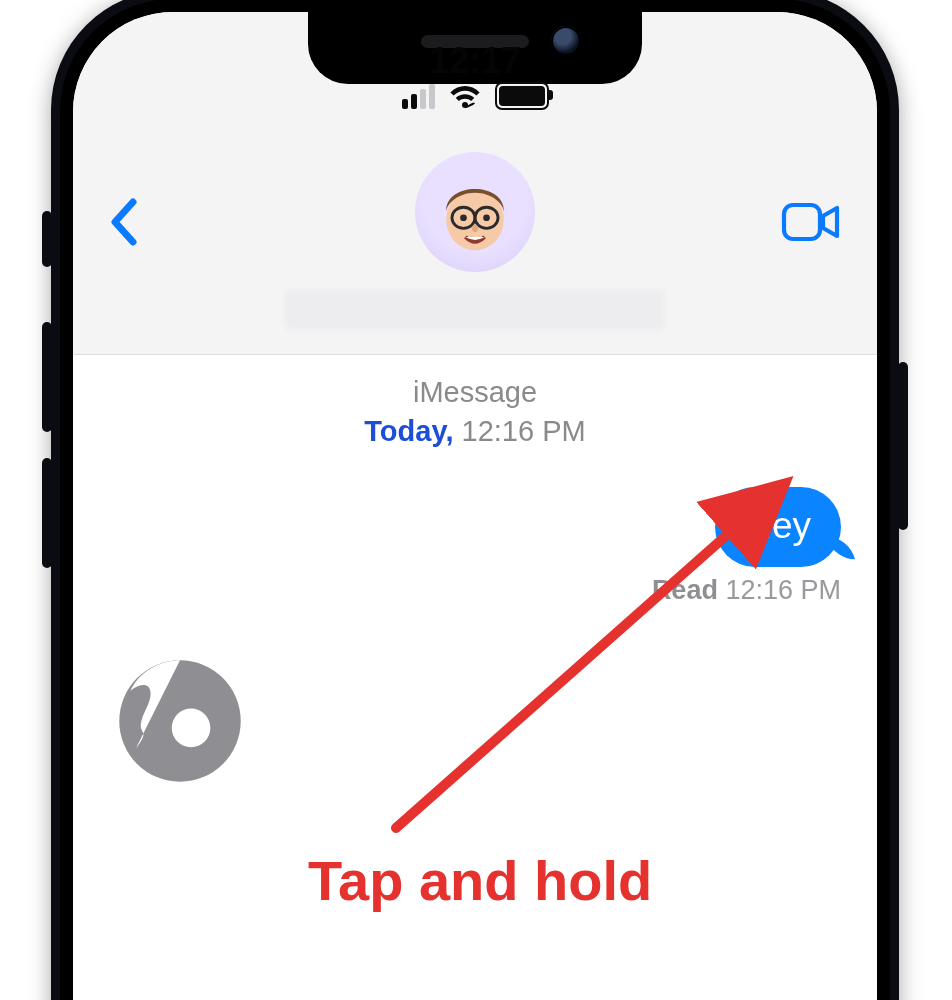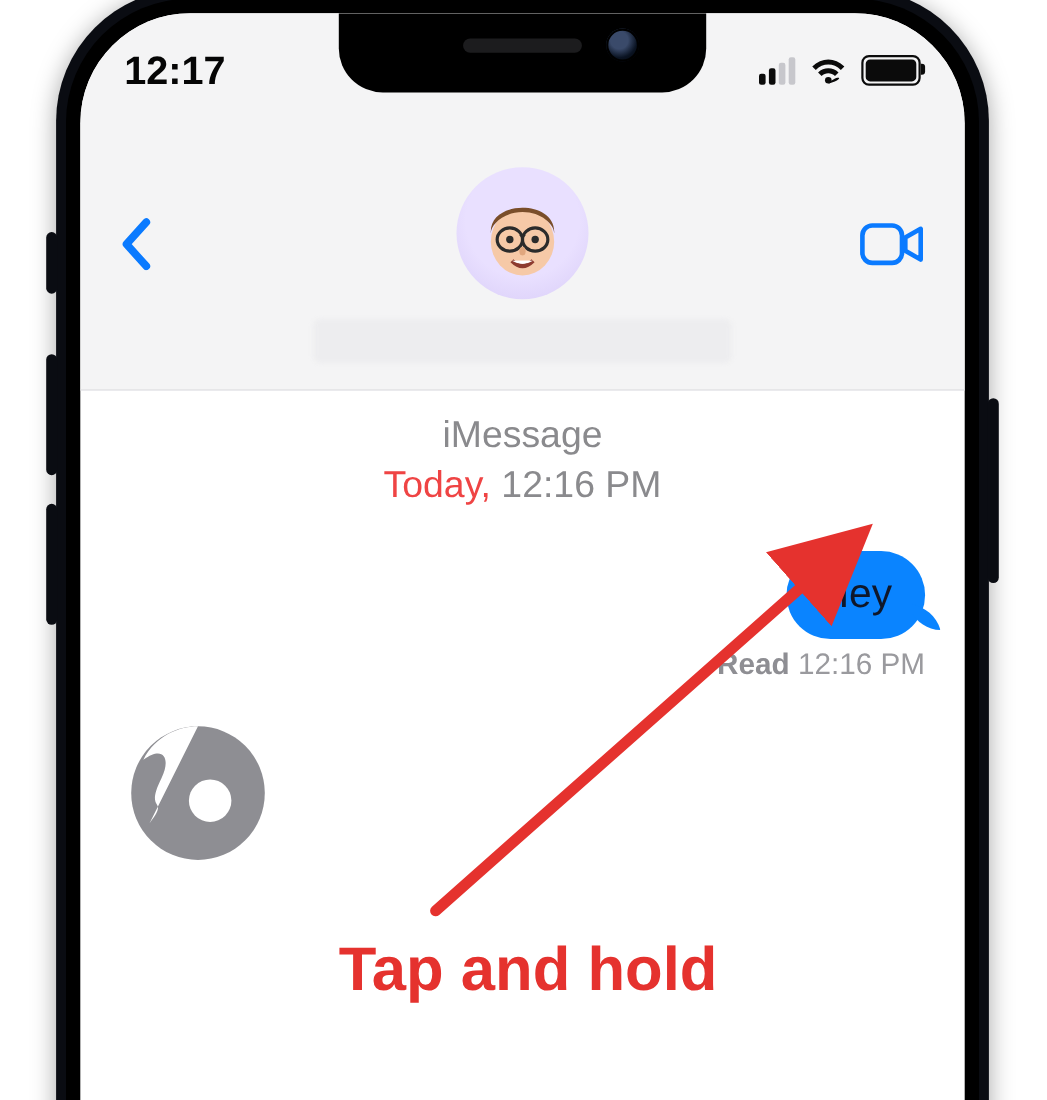--- a/index.html
+++ b/index.html
@@ -73,21 +73,21 @@
     width:30px;height:30px;border-radius:50%;
     background:radial-gradient(circle at 40% 35%, #3a4a6a 0 30%, #0a1322 60%, #000 100%);
     box-shadow:inset 0 0 0 2px #000;
   }
 
   
   .status{
     position:absolute;top:28px;left:0;right:0;height:48px;
     display:flex;justify-content:space-between;align-items:center;
     padding:0 40px;
-    font-size:36px;font-weight:590;color:#050505;
+    font-size:36px;font-weight:590;color:#050505;flex-direction:column;
   }
   .status .right{display:flex;align-items:center;gap:12px;}
   .signal{display:flex;align-items:flex-end;gap:3px;}
   .signal i{width:6px;background:#c7c7cc;border-radius:2px;}
   .signal i.on{background:#0b0b0b;}
   .signal i:nth-child(1){height:10px;}
   .signal i:nth-child(2){height:15px;}
   .signal i:nth-child(3){height:20px;}
   .signal i:nth-child(4){height:25px;}
   .wifi svg{display:block;}
@@ -116,31 +116,31 @@
   .name-blur{
     position:absolute;top:278px;left:50%;transform:translateX(-50%);
     width:380px;height:40px;border-radius:6px;
     background:linear-gradient(#ededef,#ededef);
     filter:blur(2px);
   }
 
   
   .convo{position:relative;padding-top:18px;}
   .timemeta{
-    text-align:center;font-size:34px;color:var(--gray-text);line-height:1.35;
+    text-align:center;font-size:29px;color:var(--gray-text);line-height:1.35;
   }
   .timemeta .svc{display:block;}
-  .timemeta .today{font-weight:400;color:#ef4444;}
+  .timemeta .today{font-weight:700;color:#1d4ed8;}
   .timemeta .at{font-weight:400;}
 
   .bubble-row{display:flex;justify-content:flex-end;padding:36px 36px 0 36px;}
   .bubble{
     position:relative;
     background:var(--bubble-blue);
-    color:#0f172a;font-size:37px;
+    color:#ffffff;font-size:37px;
     padding:18px 30px 20px 30px;
     border-radius:42px;
     cursor:pointer;
   }
   .bubble::after{
     content:"";
     position:absolute;
     right:-14px;bottom:6px;
     width:26px;height:26px;
     background:var(--bubble-blue);

